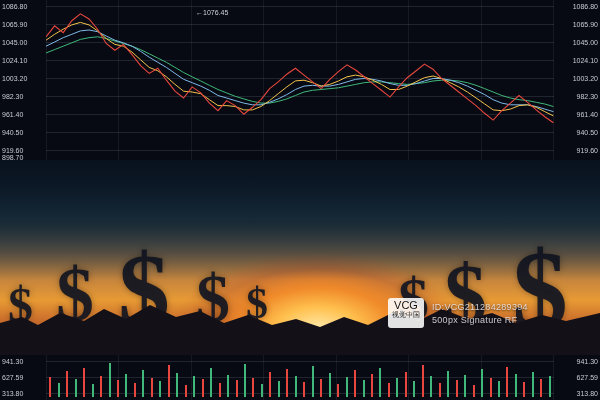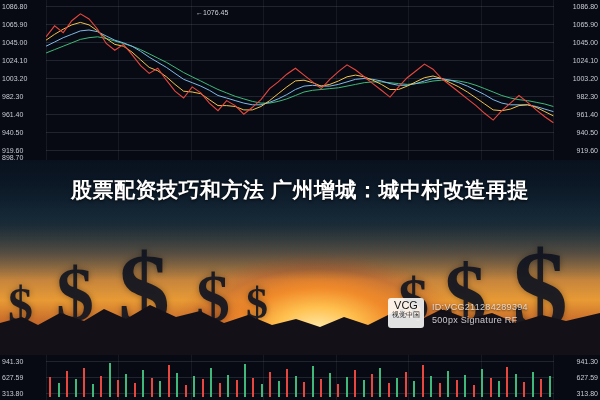--- a/index.html
+++ b/index.html
@@ -239,21 +239,20 @@
     <span class="dollar" style="left:398px;top:108px; font-size:62px;">$</span>
     <span class="dollar" style="left:444px;top:92px;  font-size:86px;">$</span>
     <span class="dollar" style="left:512px;top:74px;  font-size:112px;">$</span>
 
     <svg class="ridge" viewBox="0 0 600 60" preserveAspectRatio="none">
       <path d="M0,28 L22,22 L38,30 L60,18 L84,26 L104,14 L126,24 L150,10 L176,22 L200,16 L224,28 L248,20 L272,30 L296,24 L320,32 L344,22 L368,30 L392,18 L418,26 L442,14 L468,24 L492,18 L516,28 L542,20 L566,26 L600,18 L600,60 L0,60 Z" fill="#141018"></path>
     </svg>
 
     <div class="title-scrim"></div>
     <div class="headline">
-      <div>股票配资技巧和方法 广州增城：城中村改造再提</div>
     </div>
 
     <div class="vcg-logo">
       <span class="vcg-mark">VCG</span>
       <span>视觉中国</span>
     </div>
     <span class="watermark wm-id">ID:VCG211284289394</span>
     <span class="watermark wm-size">500px Signature RF</span>
   </div>
 

